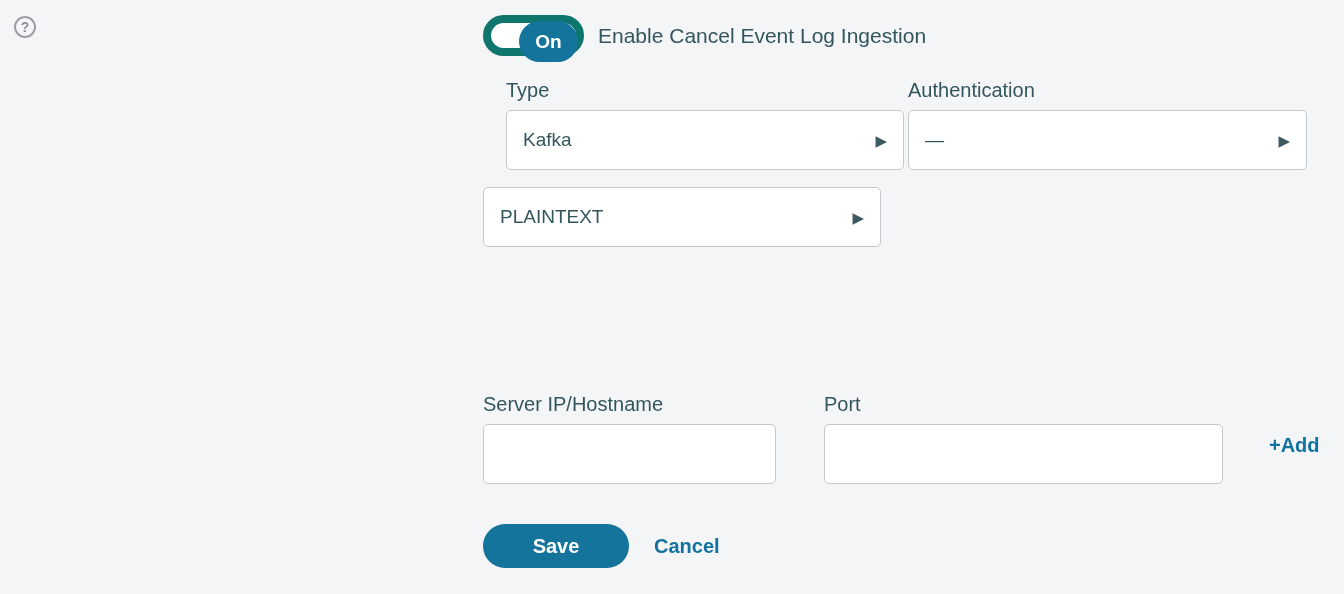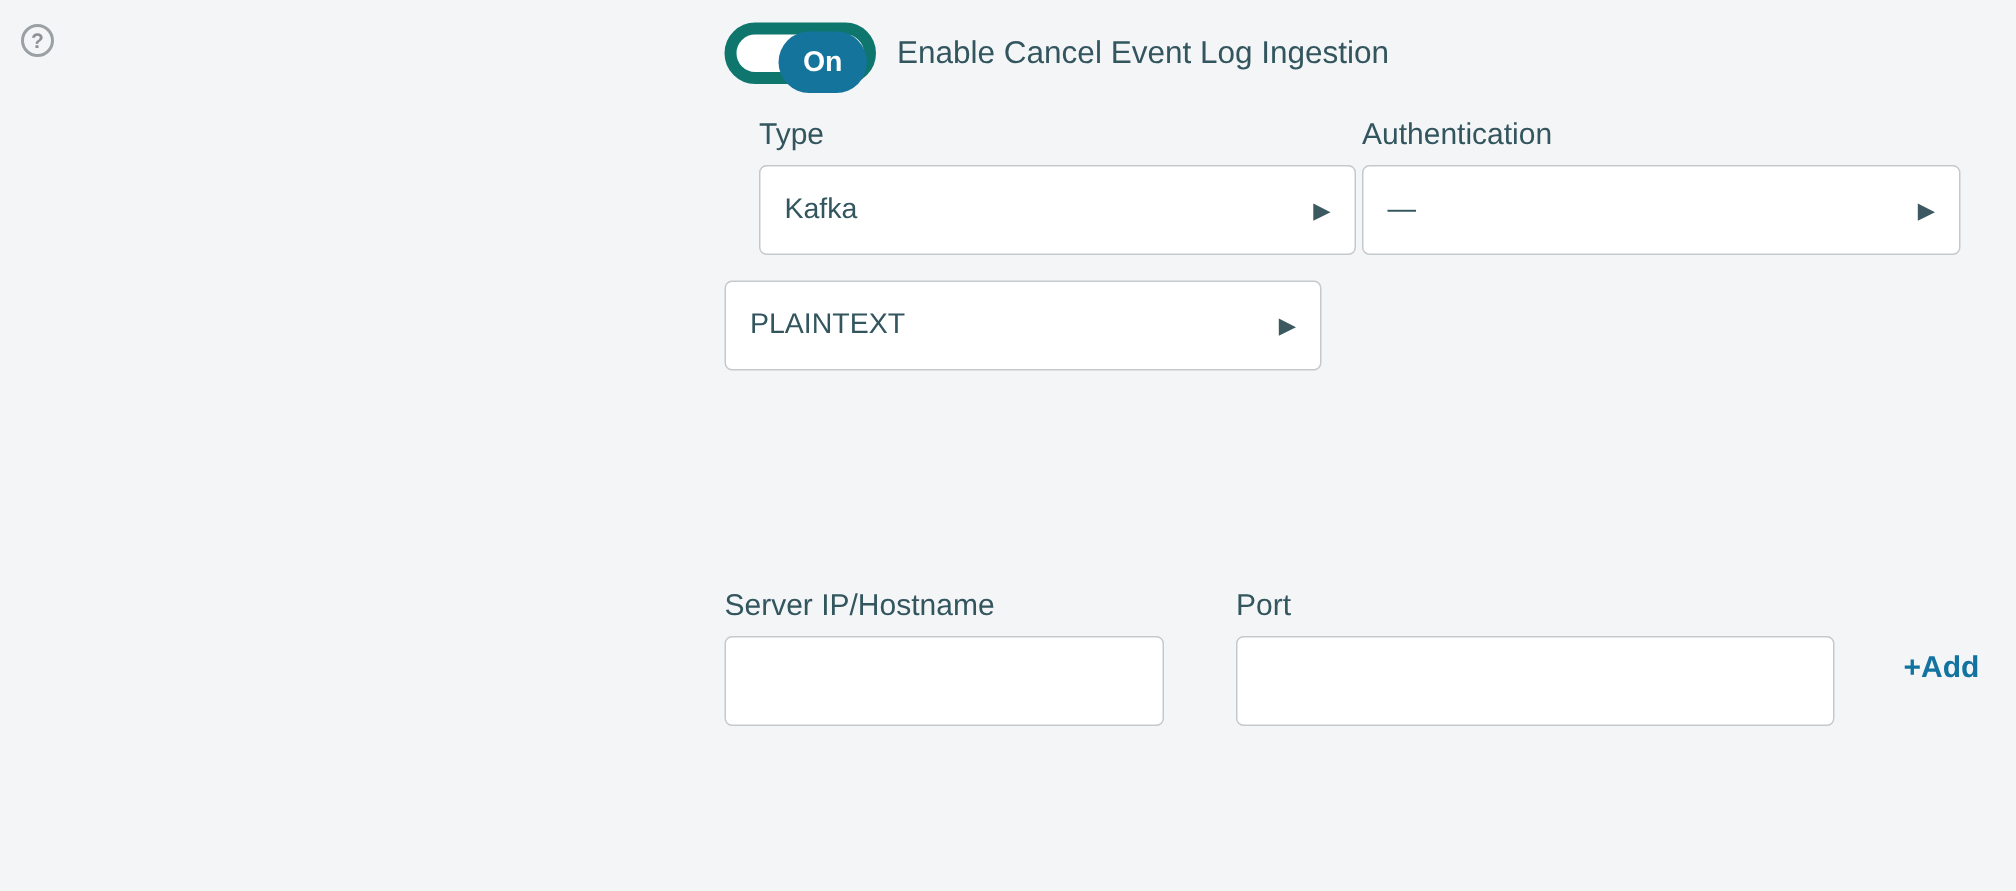--- a/index.html
+++ b/index.html
@@ -129,14 +129,18 @@
     <input class="control" type="text" value="" style="">
   </div>
 
   <div class="group g-port">
     <span class="field-label">Port</span>
     <input class="control" type="text" value="" style="">
   </div>
 
   <a class="add-link">+Add</a>
 
+  <div class="actions">
+    <button class="save-btn">Save</button>
+    <a class="cancel-link">Cancel</a>
+  </div>
 
 </div>
 
 </body></html>

